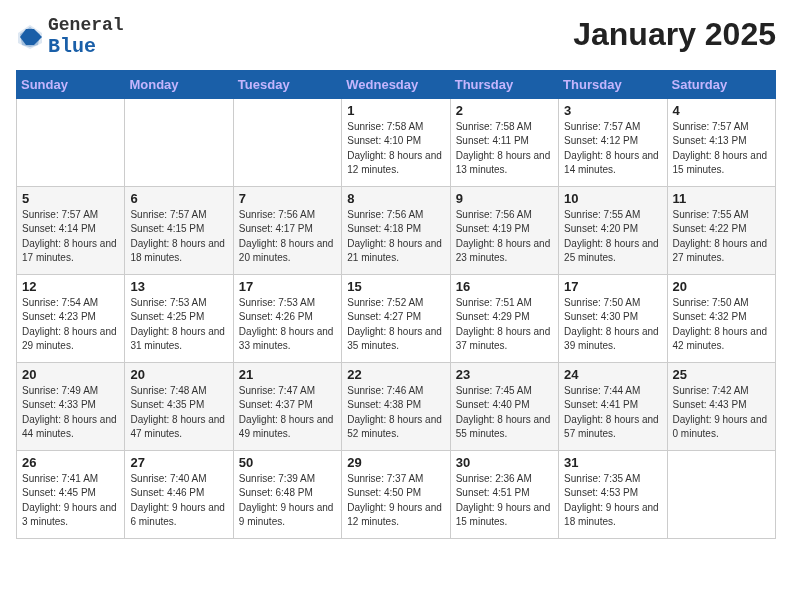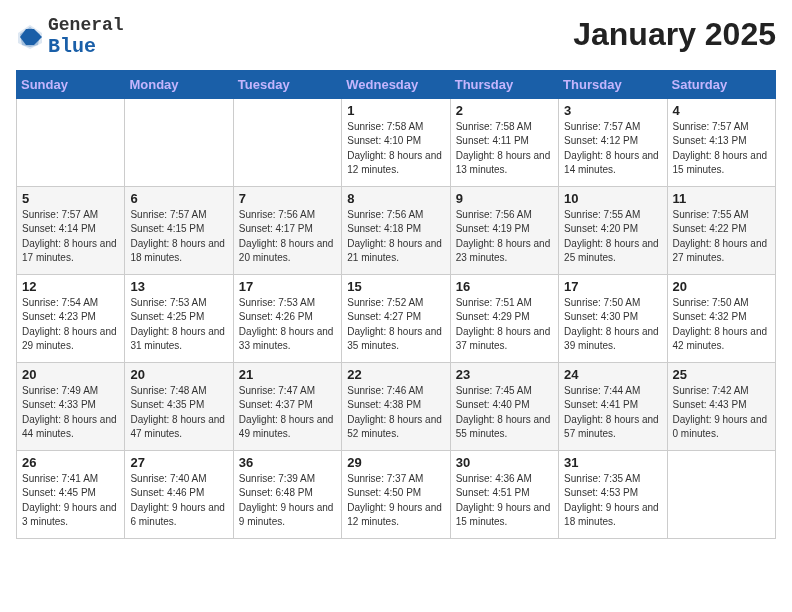--- a/index.html
+++ b/index.html
@@ -320,36 +320,36 @@
 and 3 minutes.</div>
         </td>
         <td>
           <div class="day-num">27</div>
           <div class="day-detail">Sunrise: 7:40 AM
 Sunset: 4:46 PM
 Daylight: 9 hours
 and 6 minutes.</div>
         </td>
         <td>
-          <div class="day-num">36</div>
+          <div class="day-num">50</div>
           <div class="day-detail">Sunrise: 7:39 AM
 Sunset: 6:48 PM
 Daylight: 9 hours
 and 9 minutes.</div>
         </td>
         <td>
           <div class="day-num">29</div>
           <div class="day-detail">Sunrise: 7:37 AM
 Sunset: 4:50 PM
 Daylight: 9 hours
 and 12 minutes.</div>
         </td>
         <td>
           <div class="day-num">30</div>
-          <div class="day-detail">Sunrise: 4:36 AM
+          <div class="day-detail">Sunrise: 2:36 AM
 Sunset: 4:51 PM
 Daylight: 9 hours
 and 15 minutes.</div>
         </td>
         <td>
           <div class="day-num">31</div>
           <div class="day-detail">Sunrise: 7:35 AM
 Sunset: 4:53 PM
 Daylight: 9 hours
 and 18 minutes.</div>

